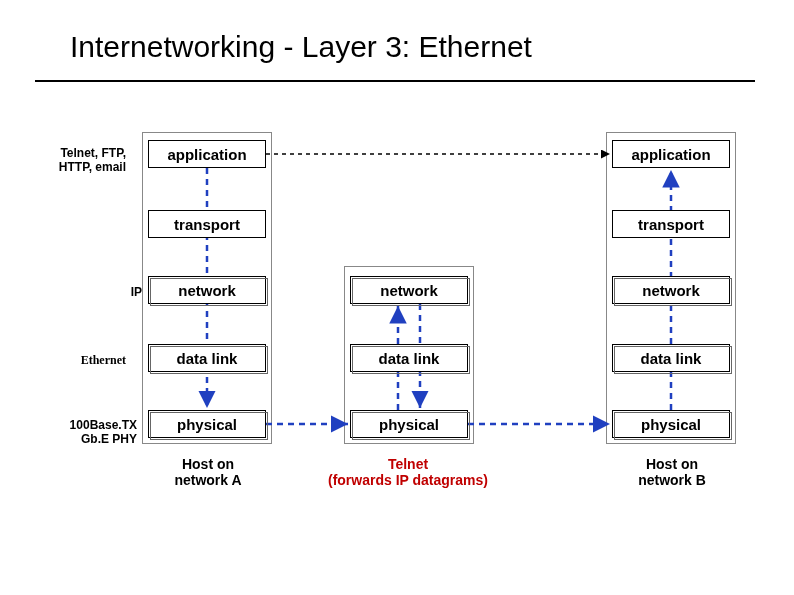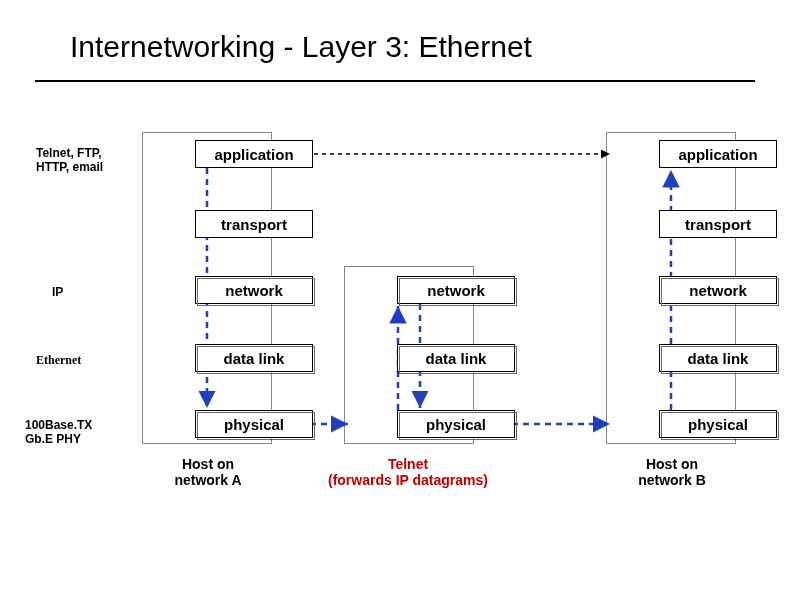--- a/index.html
+++ b/index.html
@@ -25,27 +25,27 @@
     left: 35px;
     width: 720px;
     height: 2px;
     background: #000;
   }
   .label {
     position: absolute;
     font-size: 12px;
     font-weight: bold;
     color: #000;
-    text-align: left;
+    text-align: right;
     width: 90px;
   }
   .lbl-protocols { top: 146px; left: 36px; white-space: pre-line; }
   .lbl-ip { top: 285px; left: 52px; }
   .lbl-ethernet { top: 353px; left: 36px; font-family: Liberation Serif, serif; }
-  .lbl-phy { top: 418px; left: 25px; white-space: pre-line; }
+  .lbl-phy { top: 418px; left: 47px; white-space: pre-line; }
 
   .stack-box {
     position: absolute;
     border: 1px solid #888;
     background: transparent;
   }
   .stack-a { left: 142px; top: 132px; width: 130px; height: 312px; }
   .stack-r { left: 344px; top: 266px; width: 130px; height: 178px; }
   .stack-b { left: 606px; top: 132px; width: 130px; height: 312px; }
 
@@ -63,21 +63,21 @@
   .layer.shadowed::after {
     content: "";
     position: absolute;
     right: -3px;
     bottom: -3px;
     width: 100%;
     height: 100%;
     border: 1px solid #666;
     z-index: -1;
   }
-  .layer { z-index: 5; margin-left: 47px; }
+  .layer { z-index: 5; }
 
   
   .a-app    { left: 148px; top: 140px; width: 118px; height: 28px; }
   .a-trans  { left: 148px; top: 210px; width: 118px; height: 28px; }
   .a-net    { left: 148px; top: 276px; width: 118px; height: 28px; }
   .a-dl     { left: 148px; top: 344px; width: 118px; height: 28px; }
   .a-phy    { left: 148px; top: 410px; width: 118px; height: 28px; }
 
   
   .r-net    { left: 350px; top: 276px; width: 118px; height: 28px; }

